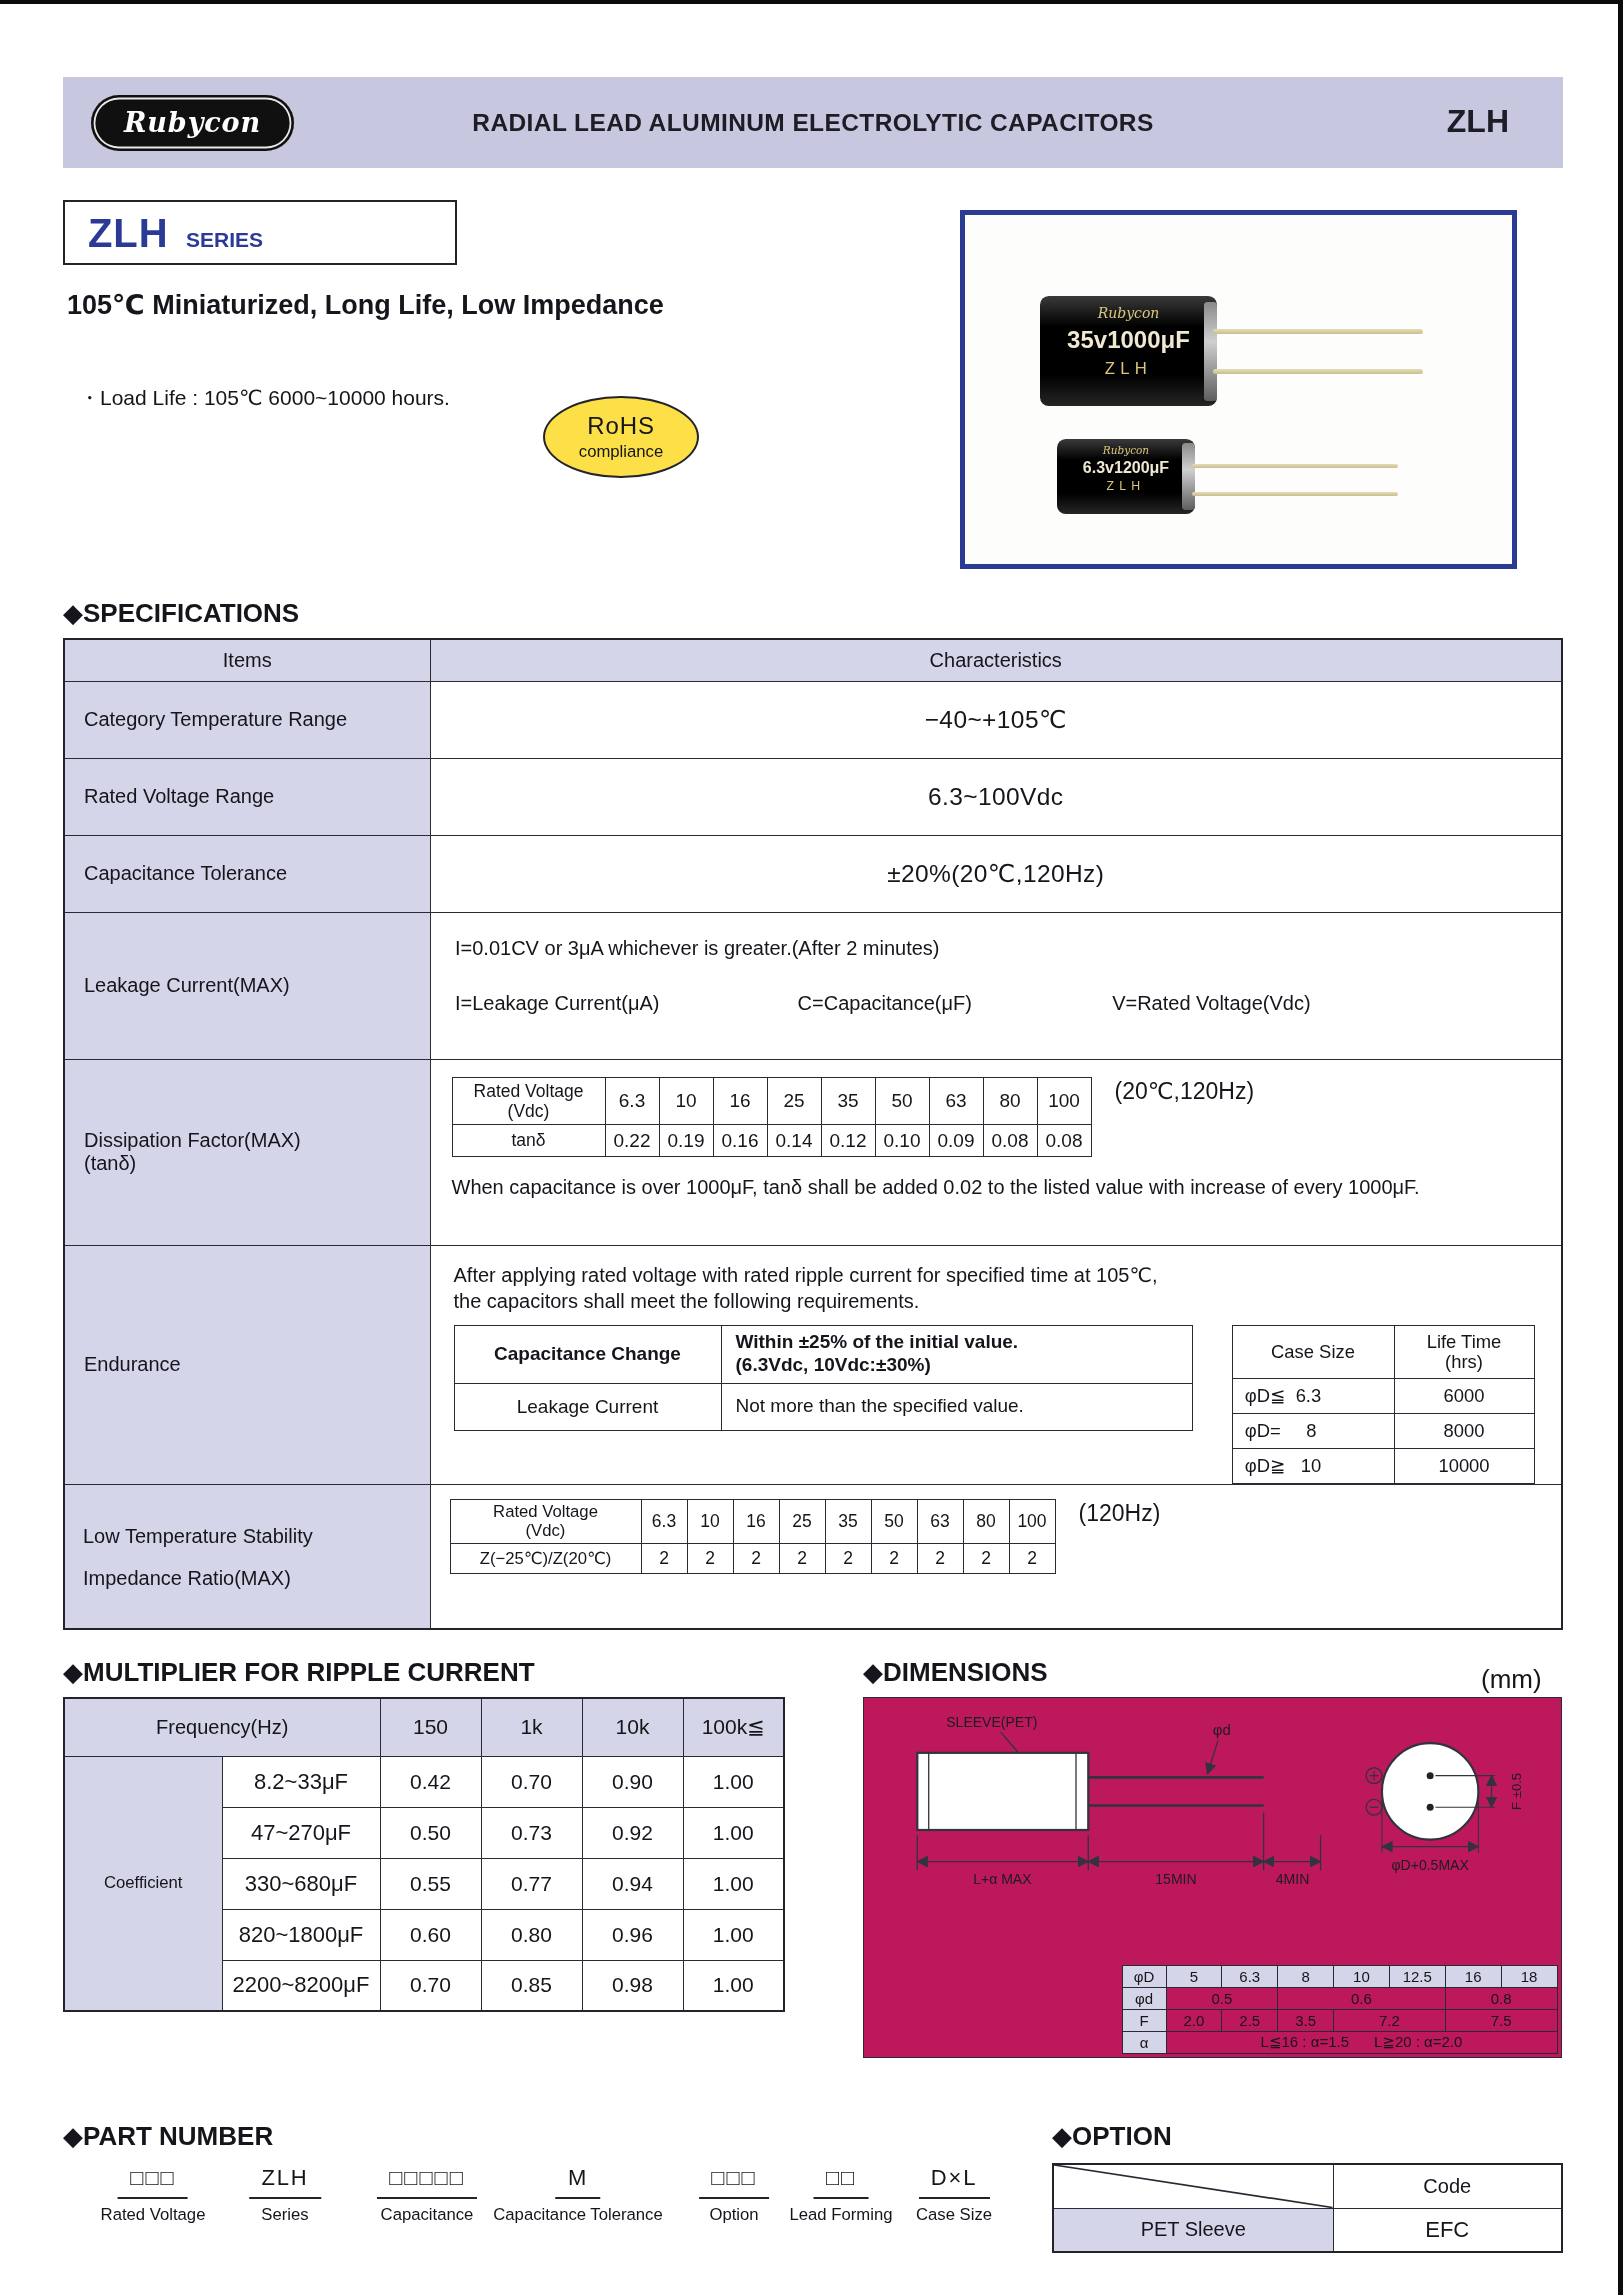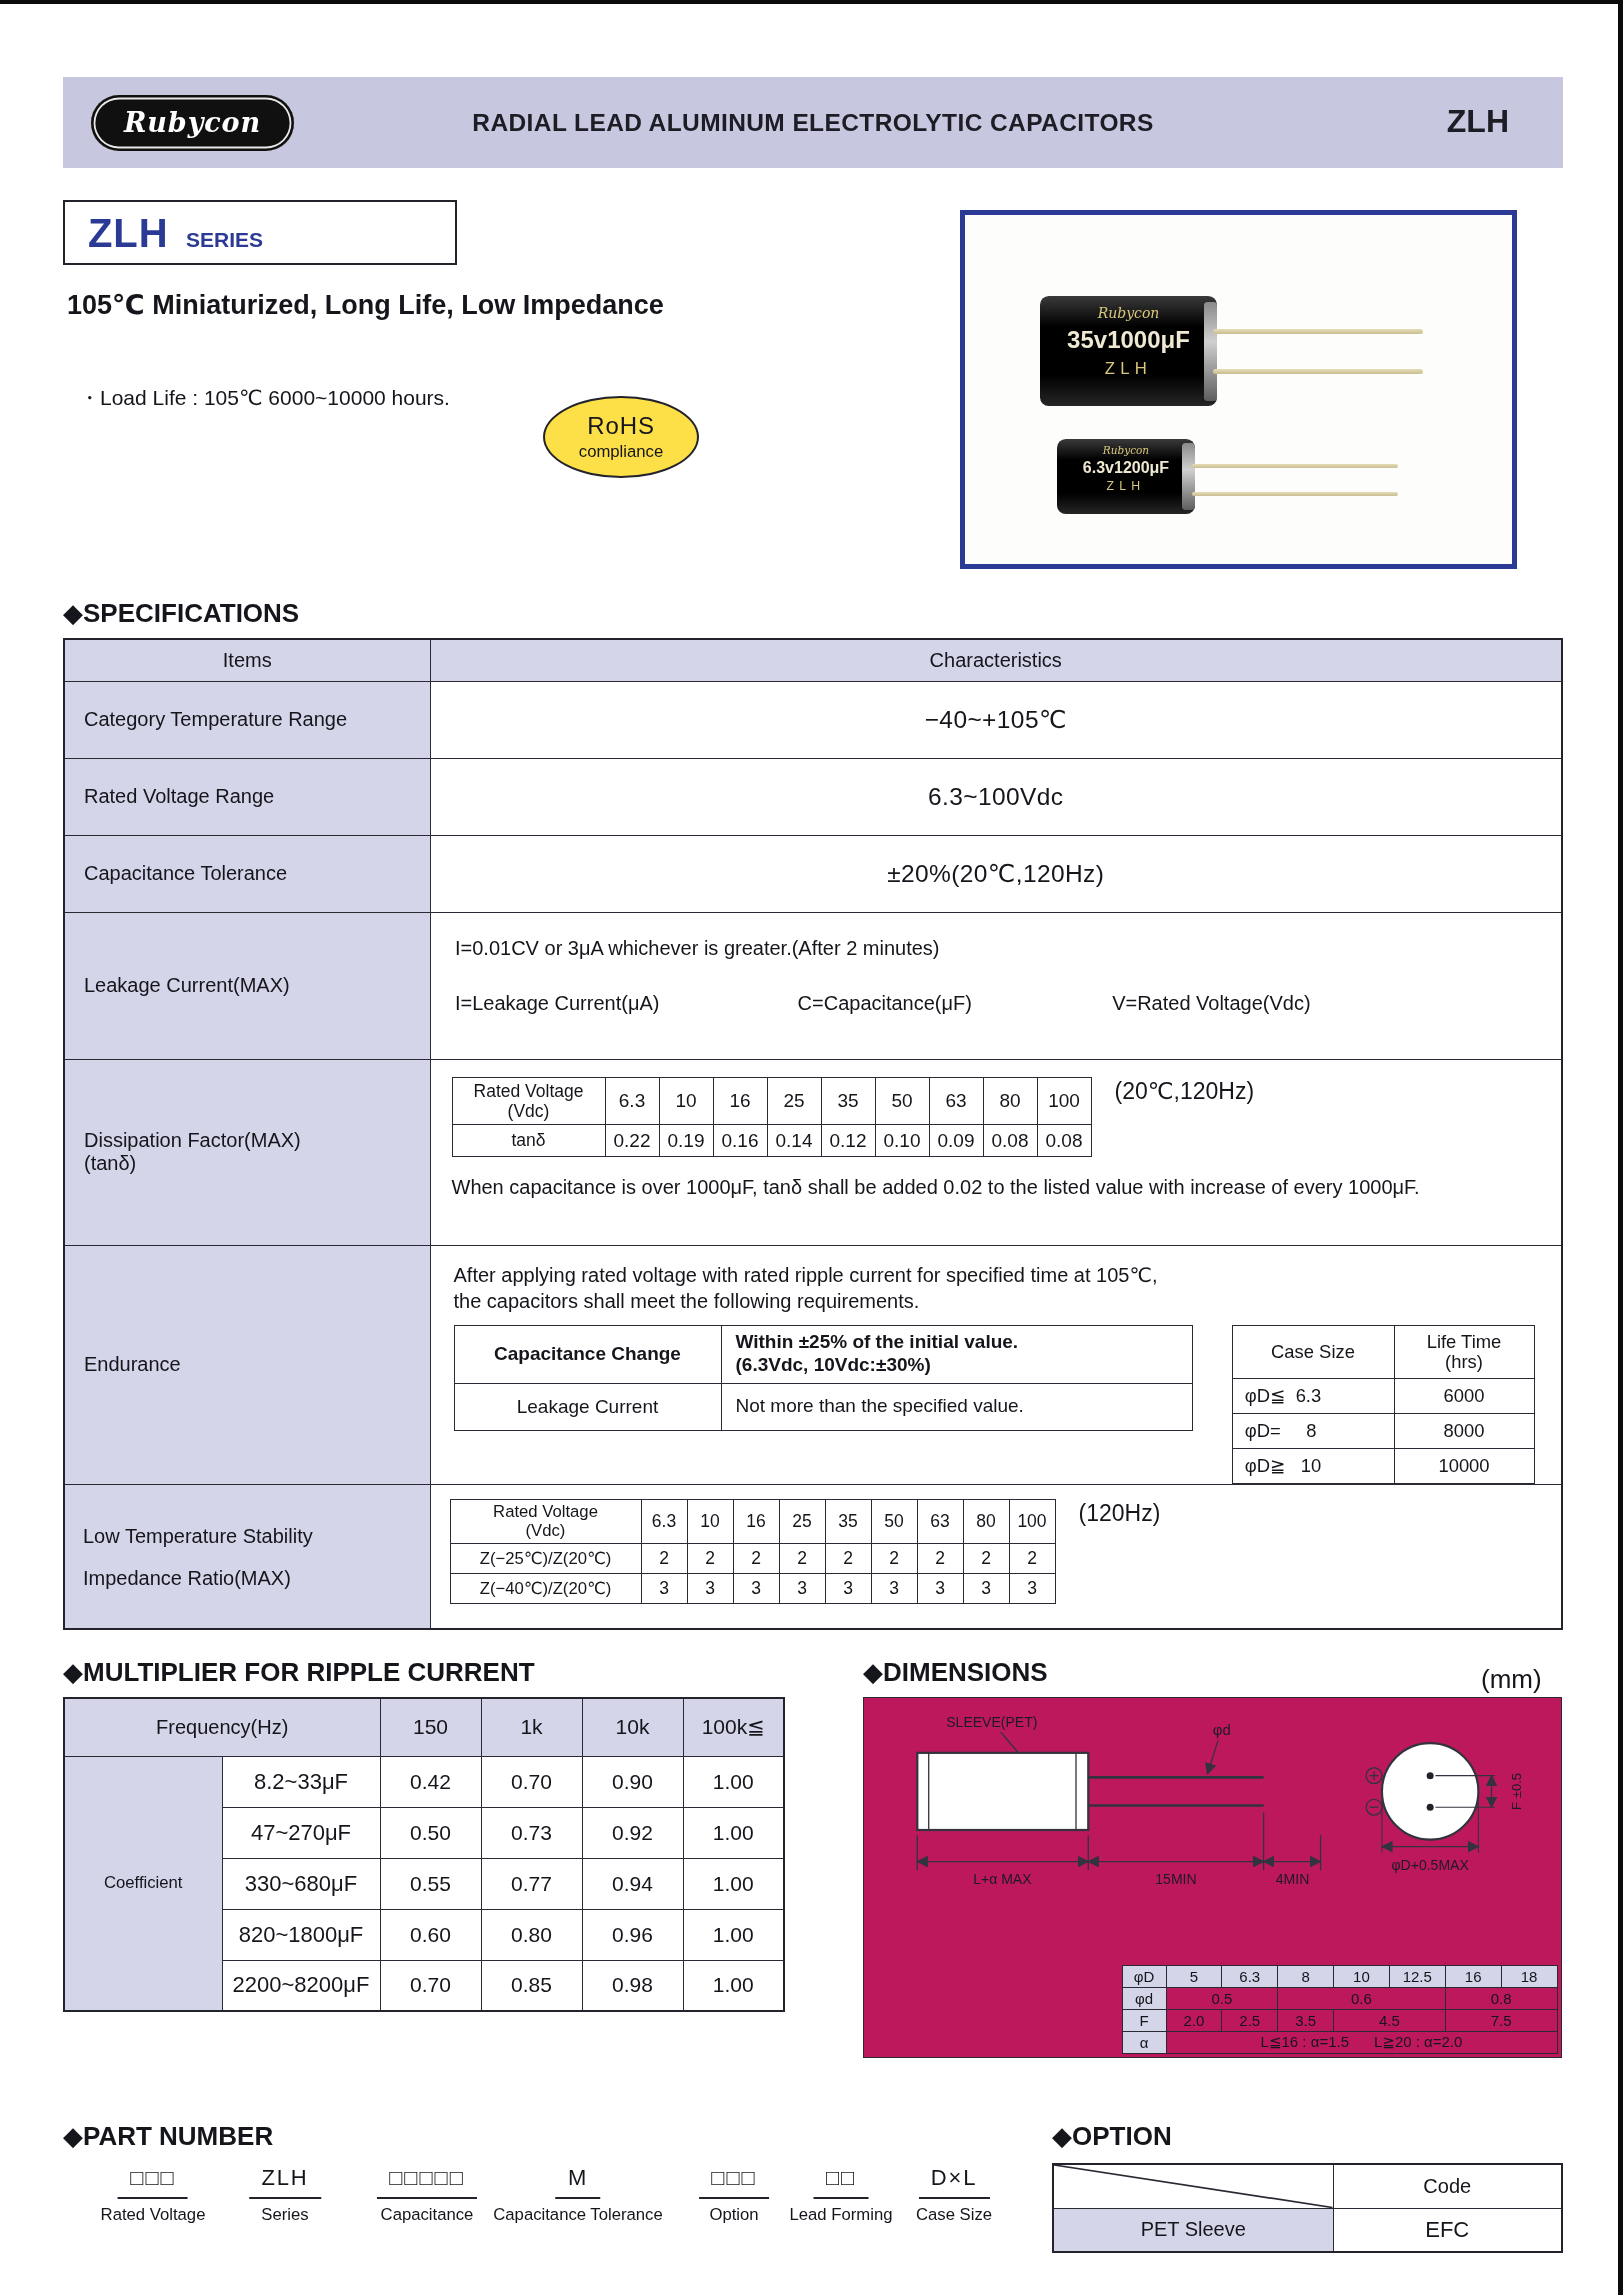--- a/index.html
+++ b/index.html
@@ -351,32 +351,20 @@
               <td class="v">2</td>
               <td class="v">2</td>
               <td class="v">2</td>
               <td class="v">2</td>
               <td class="v">2</td>
               <td class="v">2</td>
               <td class="v">2</td>
               <td class="v">2</td>
               <td class="v">2</td>
             </tr>
-            <tr class="lt-r2">
-              <td class="lt-lab">Z(−40℃)/Z(20℃)</td>
-              <td class="v">3</td>
-              <td class="v">3</td>
-              <td class="v">3</td>
-              <td class="v">3</td>
-              <td class="v">3</td>
-              <td class="v">3</td>
-              <td class="v">3</td>
-              <td class="v">3</td>
-              <td class="v">3</td>
-            </tr>
           </tbody>
               </table>
           <span class="cond">(120Hz)</span>
         </div>
       </td>
     </tr>
   </tbody>
     </table>
 
   <h2 class="sec-h" style="left:63px; top:1657px;">◆MULTIPLIER FOR RIPPLE CURRENT</h2>
@@ -503,21 +491,21 @@
         <td class="lav dl">φd</td>
         <td colspan="2">0.5</td>
         <td colspan="3">0.6</td>
         <td colspan="2">0.8</td>
       </tr>
       <tr>
         <td class="lav dl">F</td>
         <td>2.0</td>
         <td>2.5</td>
         <td>3.5</td>
-        <td colspan="2">4.5</td>
+        <td colspan="2">7.2</td>
         <td colspan="2">7.5</td>
       </tr>
       <tr>
         <td class="lav dl">α</td>
         <td colspan="7" class="ws-pre">L≦16 : α=1.5      L≧20 : α=2.0</td>
       </tr>
     </tbody>
       </table>
   </div>
 

